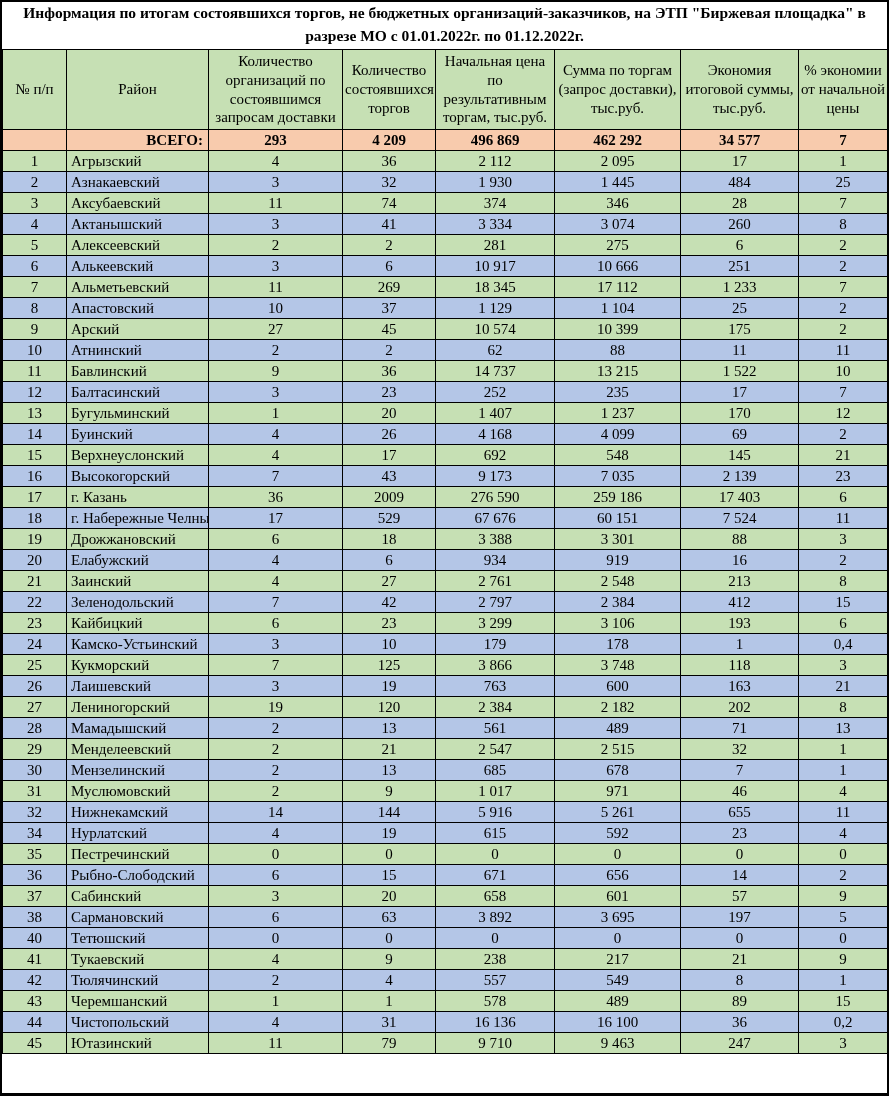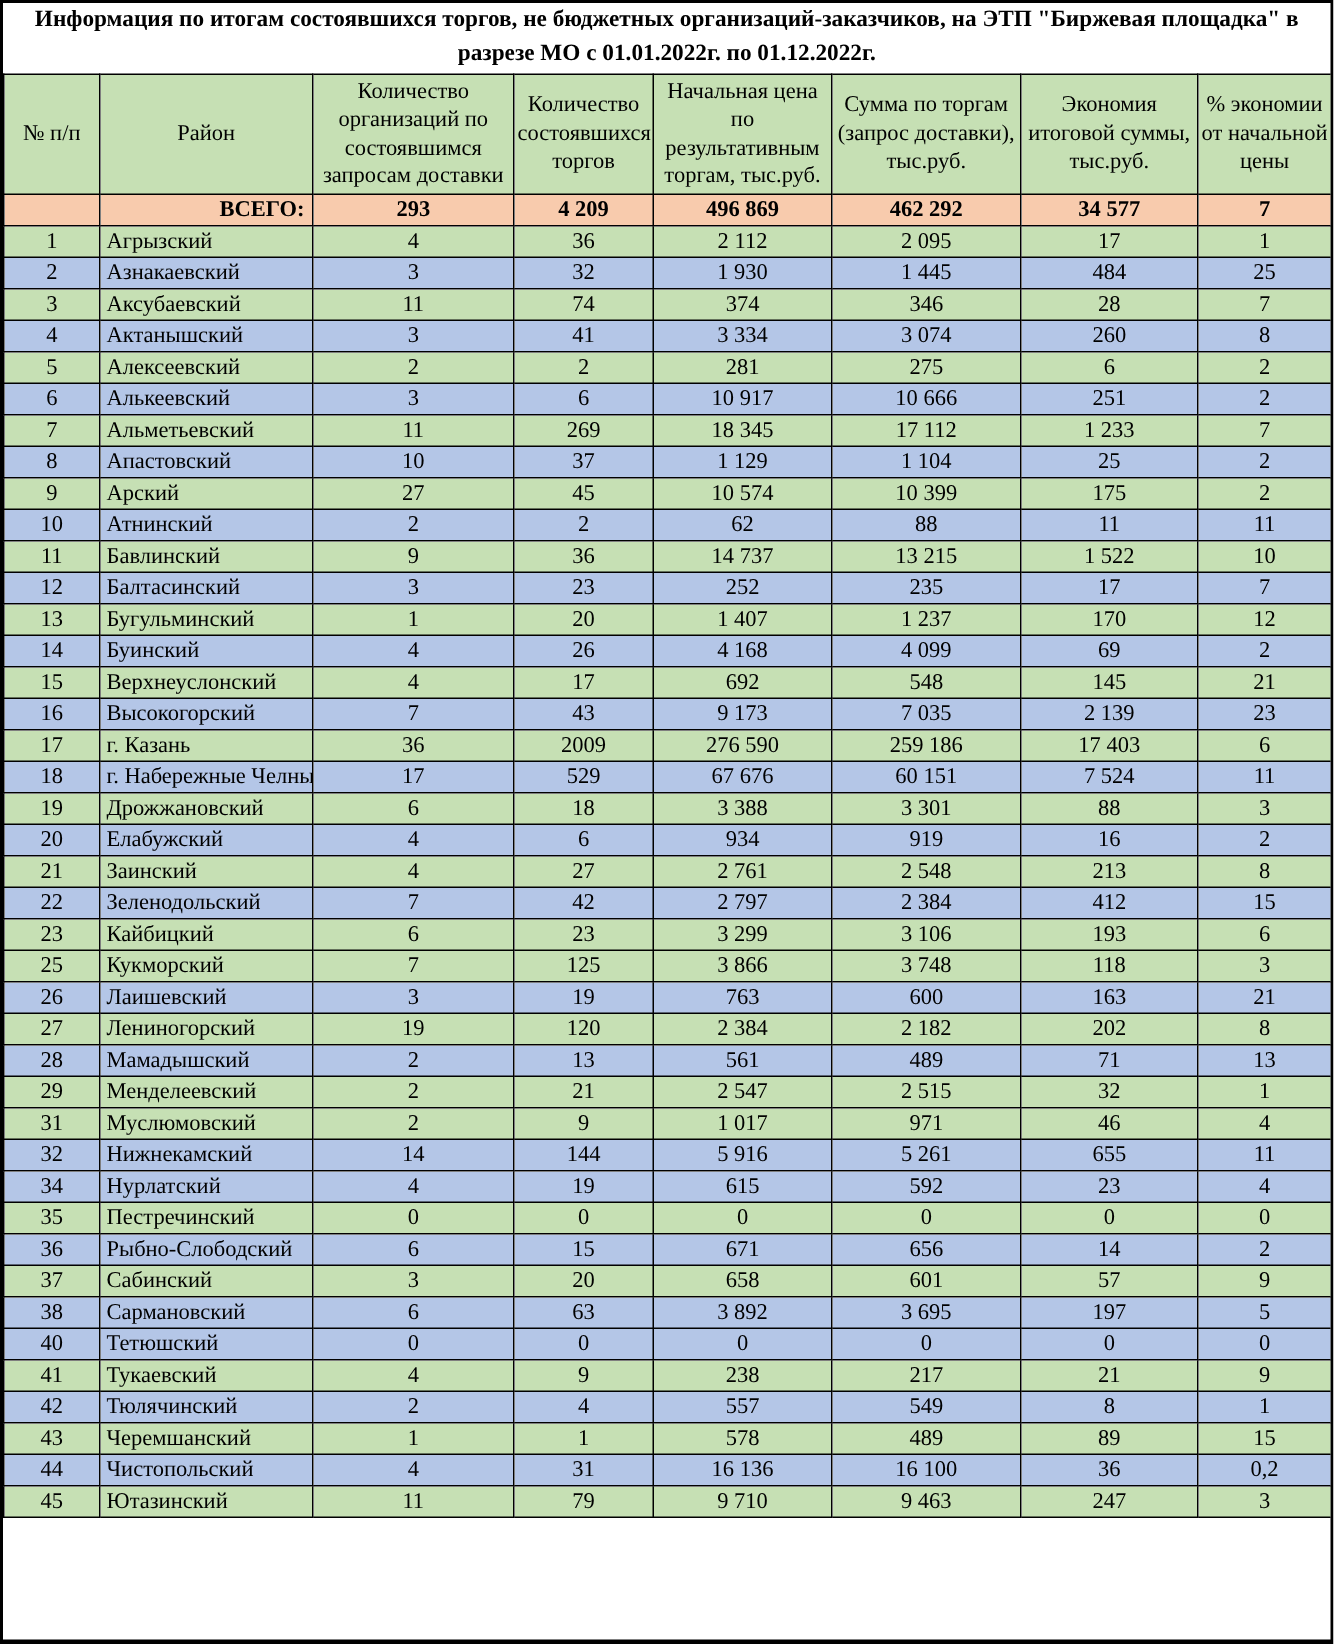--- a/index.html
+++ b/index.html
@@ -329,20 +329,30 @@
         <tr class="row-green">
       <td>23</td>
       <td class="district">Кайбицкий</td>
       <td>6</td>
       <td>23</td>
       <td>3 299</td>
       <td>3 106</td>
       <td>193</td>
       <td>6</td>
     </tr>
+        <tr class="row-blue">
+      <td>24</td>
+      <td class="district">Камско-Устьинский</td>
+      <td>3</td>
+      <td>10</td>
+      <td>179</td>
+      <td>178</td>
+      <td>1</td>
+      <td>0,4</td>
+    </tr>
         <tr class="row-green">
       <td>25</td>
       <td class="district">Кукморский</td>
       <td>7</td>
       <td>125</td>
       <td>3 866</td>
       <td>3 748</td>
       <td>118</td>
       <td>3</td>
     </tr>
@@ -379,20 +389,30 @@
         <tr class="row-green">
       <td>29</td>
       <td class="district">Менделеевский</td>
       <td>2</td>
       <td>21</td>
       <td>2 547</td>
       <td>2 515</td>
       <td>32</td>
       <td>1</td>
     </tr>
+        <tr class="row-blue">
+      <td>30</td>
+      <td class="district">Мензелинский</td>
+      <td>2</td>
+      <td>13</td>
+      <td>685</td>
+      <td>678</td>
+      <td>7</td>
+      <td>1</td>
+    </tr>
         <tr class="row-green">
       <td>31</td>
       <td class="district">Муслюмовский</td>
       <td>2</td>
       <td>9</td>
       <td>1 017</td>
       <td>971</td>
       <td>46</td>
       <td>4</td>
     </tr>

